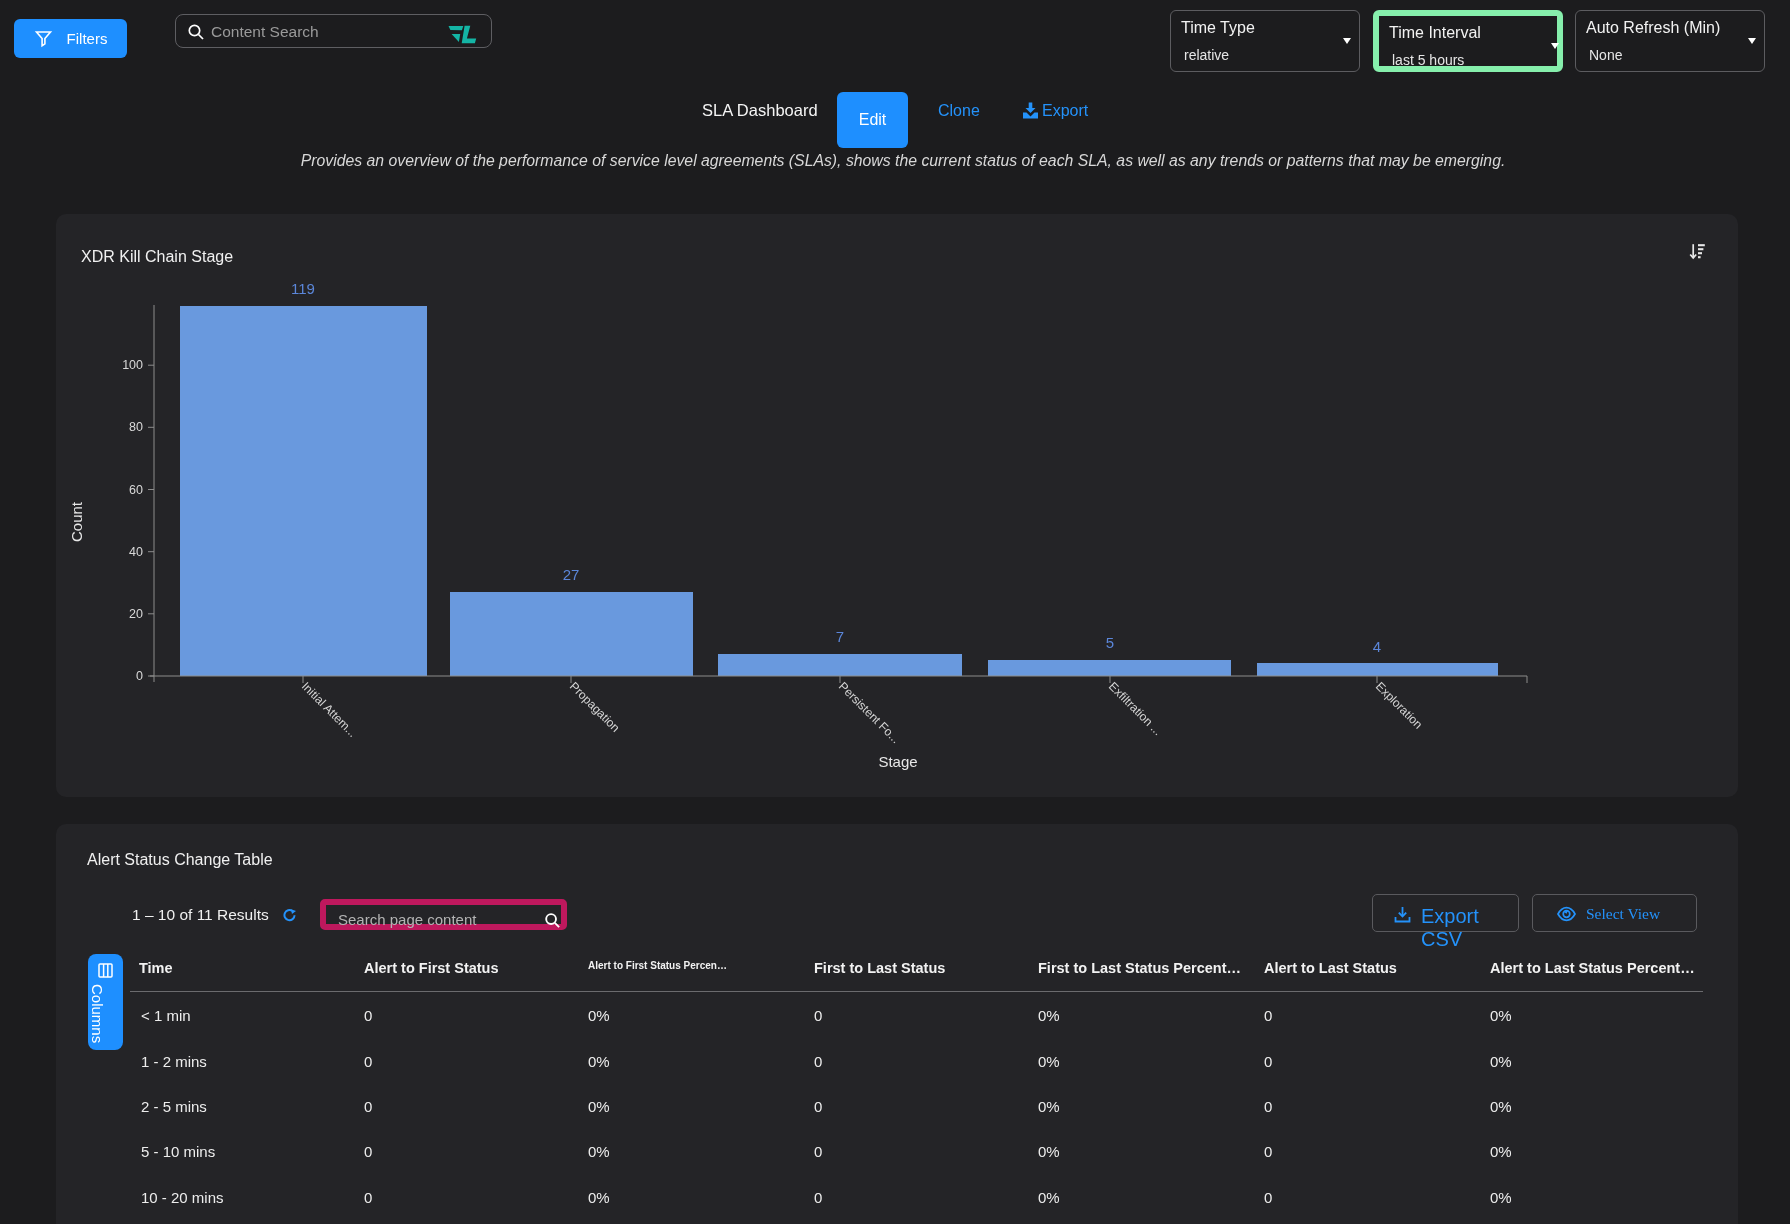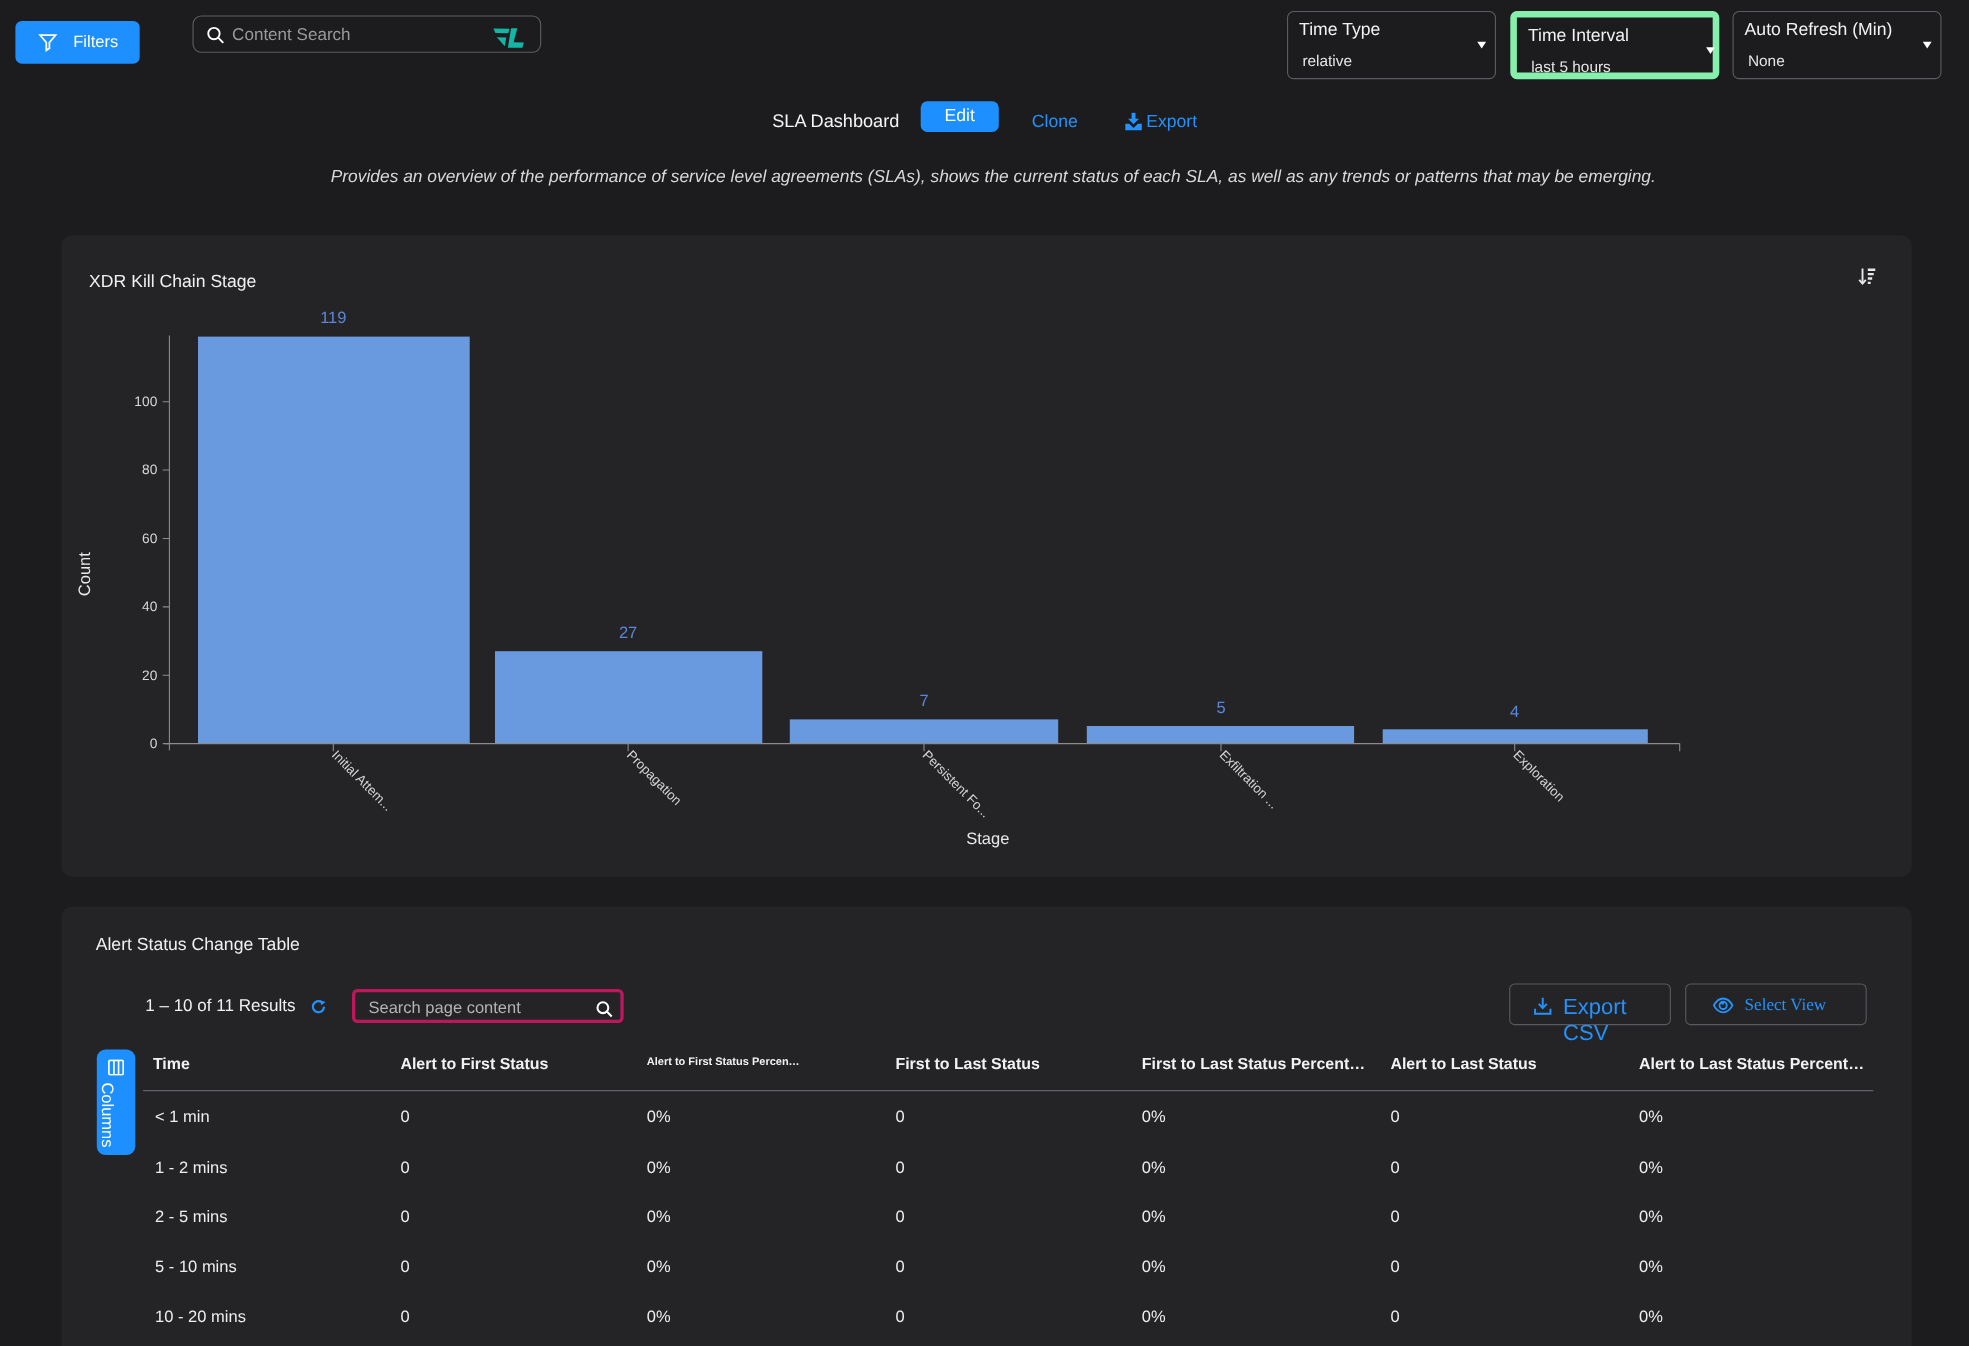--- a/index.html
+++ b/index.html
@@ -46,21 +46,21 @@
   <div class="abs" style="left:13px; top:36px; font-size:14px; color:#e6e6e6;">last 5 hours</div>
   <div class="abs" style="left:172px; top:27px; width:0; height:0; border-left:4px solid transparent; border-right:4px solid transparent; border-top:6px solid #fff;"></div>
 </div>
 <div class="abs" style="left:1575px; top:10px; width:190px; height:62px; border:1px solid #5c5c60; border-radius:6px;">
   <div class="abs" style="left:10px; top:8px; font-size:16px; color:#f2f2f2;">Auto Refresh (Min)</div>
   <div class="abs" style="left:13px; top:36px; font-size:14px; color:#e6e6e6;">None</div>
   <div class="abs" style="left:172px; top:27px; width:0; height:0; border-left:4px solid transparent; border-right:4px solid transparent; border-top:6px solid #fff;"></div>
 </div>
 
 <div class="abs" style="left:702px; top:101px; font-size:16.5px; color:#f5f5f5;text-align:center;">SLA Dashboard</div>
-<div class="blue-btn" style="left:837px; top:92px; width:71px; height:28px; font-size:16px;">Edit</div>
+<div class="blue-btn" style="left:837px; top:92px; width:71px; height:56px; font-size:16px;">Edit</div>
 <div class="abs link" style="left:938px; top:102px; font-size:16px;">Clone</div>
 <svg class="abs" style="left:1022px; top:102px;" width="17" height="17" viewBox="0 0 17 17" fill="#2492fa">
   <path d="M6.7 0.5 h3.6 v5.5 h3.2 L8.5 11 3.5 6 h3.2 Z"></path>
   <path d="M1 10.5 h3.5 l4 3.9 4-3.9 h3.5 v6 h-15 Z"></path>
 </svg>
 <div class="abs link" style="left:1042px; top:102px; font-size:16px;">Export</div>
 
 <div class="abs" style="left:8px; top:152px; width:1790px; text-align:center; font-size:15.8px; font-style:italic; color:#d8d8d8;">Provides an overview of the performance of service level agreements (SLAs), shows the current status of each SLA, as well as any trends or patterns that may be emerging.</div>
 
 <div class="panel" style="left:56px; top:214px; width:1682px; height:583px;"></div>
@@ -137,21 +137,21 @@
 <div class="panel" style="left:56px; top:824px; width:1682px; height:420px;"></div>
 <div class="abs" style="left:87px; top:851px; font-size:16px; color:#f0f0f0;">Alert Status Change Table</div>
 
 <div class="abs" style="left:132px; top:906px; font-size:15.5px; color:#f0f0f0;">1 – 10 of 11 Results</div>
 
 <svg class="abs" style="left:283px; top:909px;" width="13" height="13" viewBox="0 0 17 17">
   <path d="M12.2 2.6 A6.6 6.6 0 1 0 15.1 8.2" fill="none" stroke="#2492fa" stroke-width="2.6"></path>
   <path d="M10.6 0.4 L17 2.5 L11.7 6.4 Z" fill="#2492fa"></path>
 </svg>
 
-<div class="abs" style="left:320px; top:899px; width:247px; height:31px; border:3px solid #be185d; border-radius:5px;text-decoration:underline;">
+<div class="abs" style="left:320px; top:899px; width:247px; height:31px; border:6px solid #be185d; border-radius:5px;text-decoration:underline;">
   <div class="abs" style="left:12px; top:6px; font-size:15px; color:#b4b4b4;">Search page content</div>
   <svg class="abs" style="left:218px; top:7px;" width="17" height="17" viewBox="0 0 18 18" fill="none" stroke="#fff" stroke-width="2">
     <circle cx="7.5" cy="7.5" r="5.2"></circle>
       <line x1="11.5" y1="11.5" x2="16" y2="16"></line>
   </svg>
 </div>
 
 <div class="abs" style="left:1372px; top:894px; width:147px; height:38px; border:1px solid #5a5a5e; border-radius:5px;">
   <svg class="abs" style="left:21px; top:11px;" width="17" height="17" viewBox="0 0 17 17" fill="none" stroke="#2492fa" stroke-width="1.8">
     <line x1="8.5" y1="1" x2="8.5" y2="10"></line>

